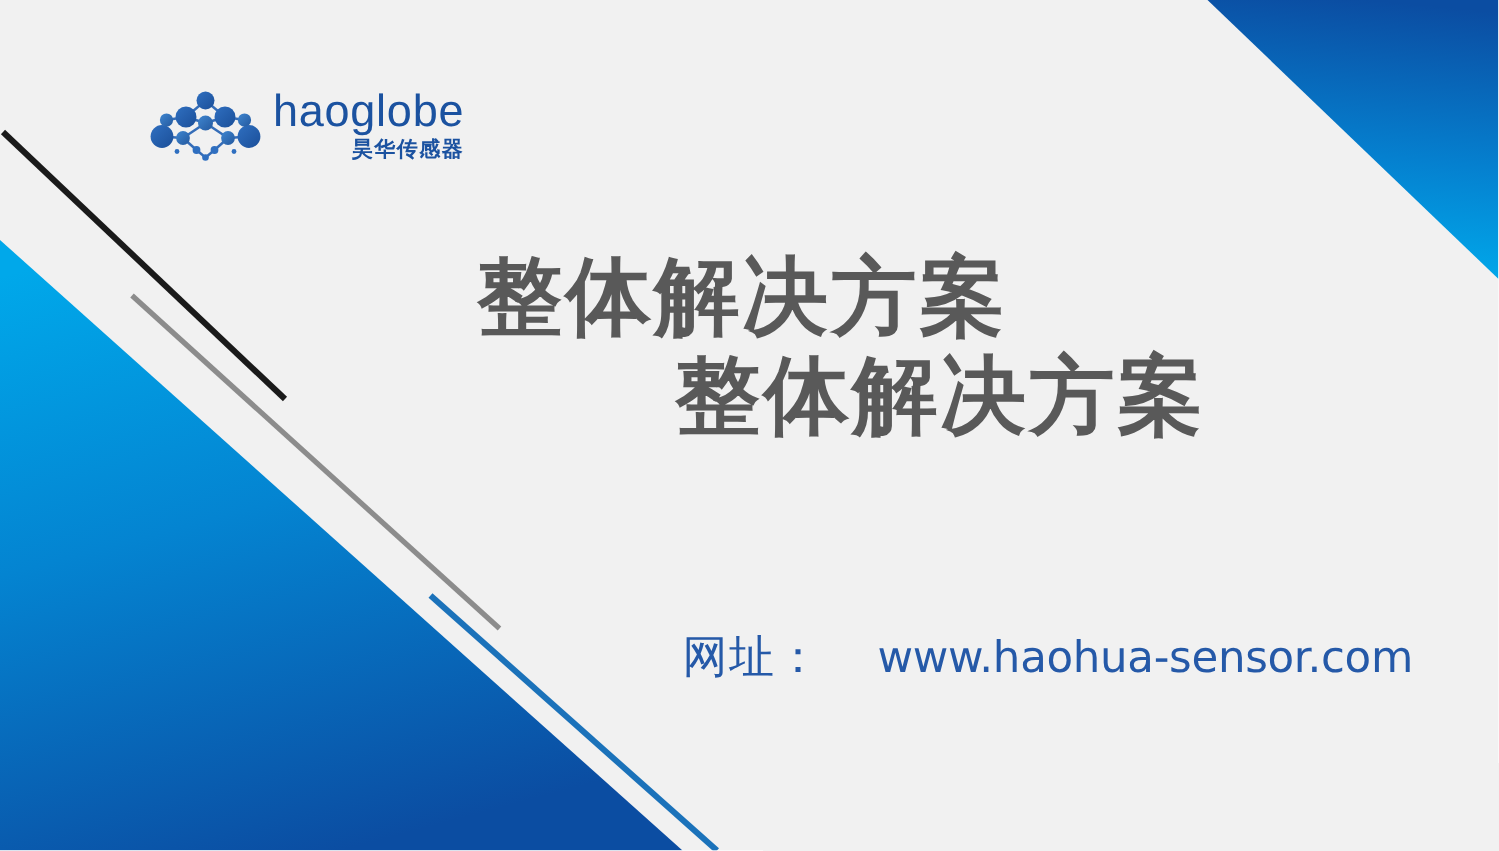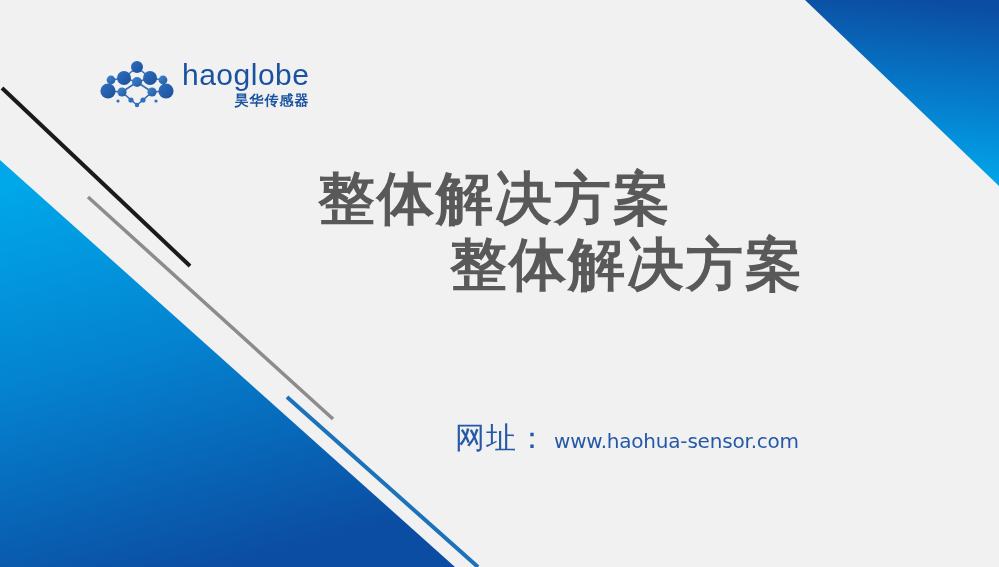--- a/index.html
+++ b/index.html
@@ -85,31 +85,32 @@
 
   
   .url-line {
     position: absolute;
     left: 455px;
     top: 420px;
     display: flex;
     align-items: baseline;
     color: #2559a8;
     white-space: nowrap;
+    gap: 31px;
   }
   .url-label {
     font-family: "DejaVu Sans", "Liberation Sans", sans-serif;
     font-size: 30px;
     line-height: 36px;
     font-weight: 400;
     letter-spacing: 1px;
   }
   .url-value {
     font-family: "DejaVu Sans", "Liberation Sans", sans-serif;
-    font-size: 20px;
+    font-size: 29px;
     line-height: 36px;
     font-weight: 400;
     margin-left: 6px;
     letter-spacing: -0.2px;
   }
 </style>
 </head>
 <body>
 
 <div id="slide">

